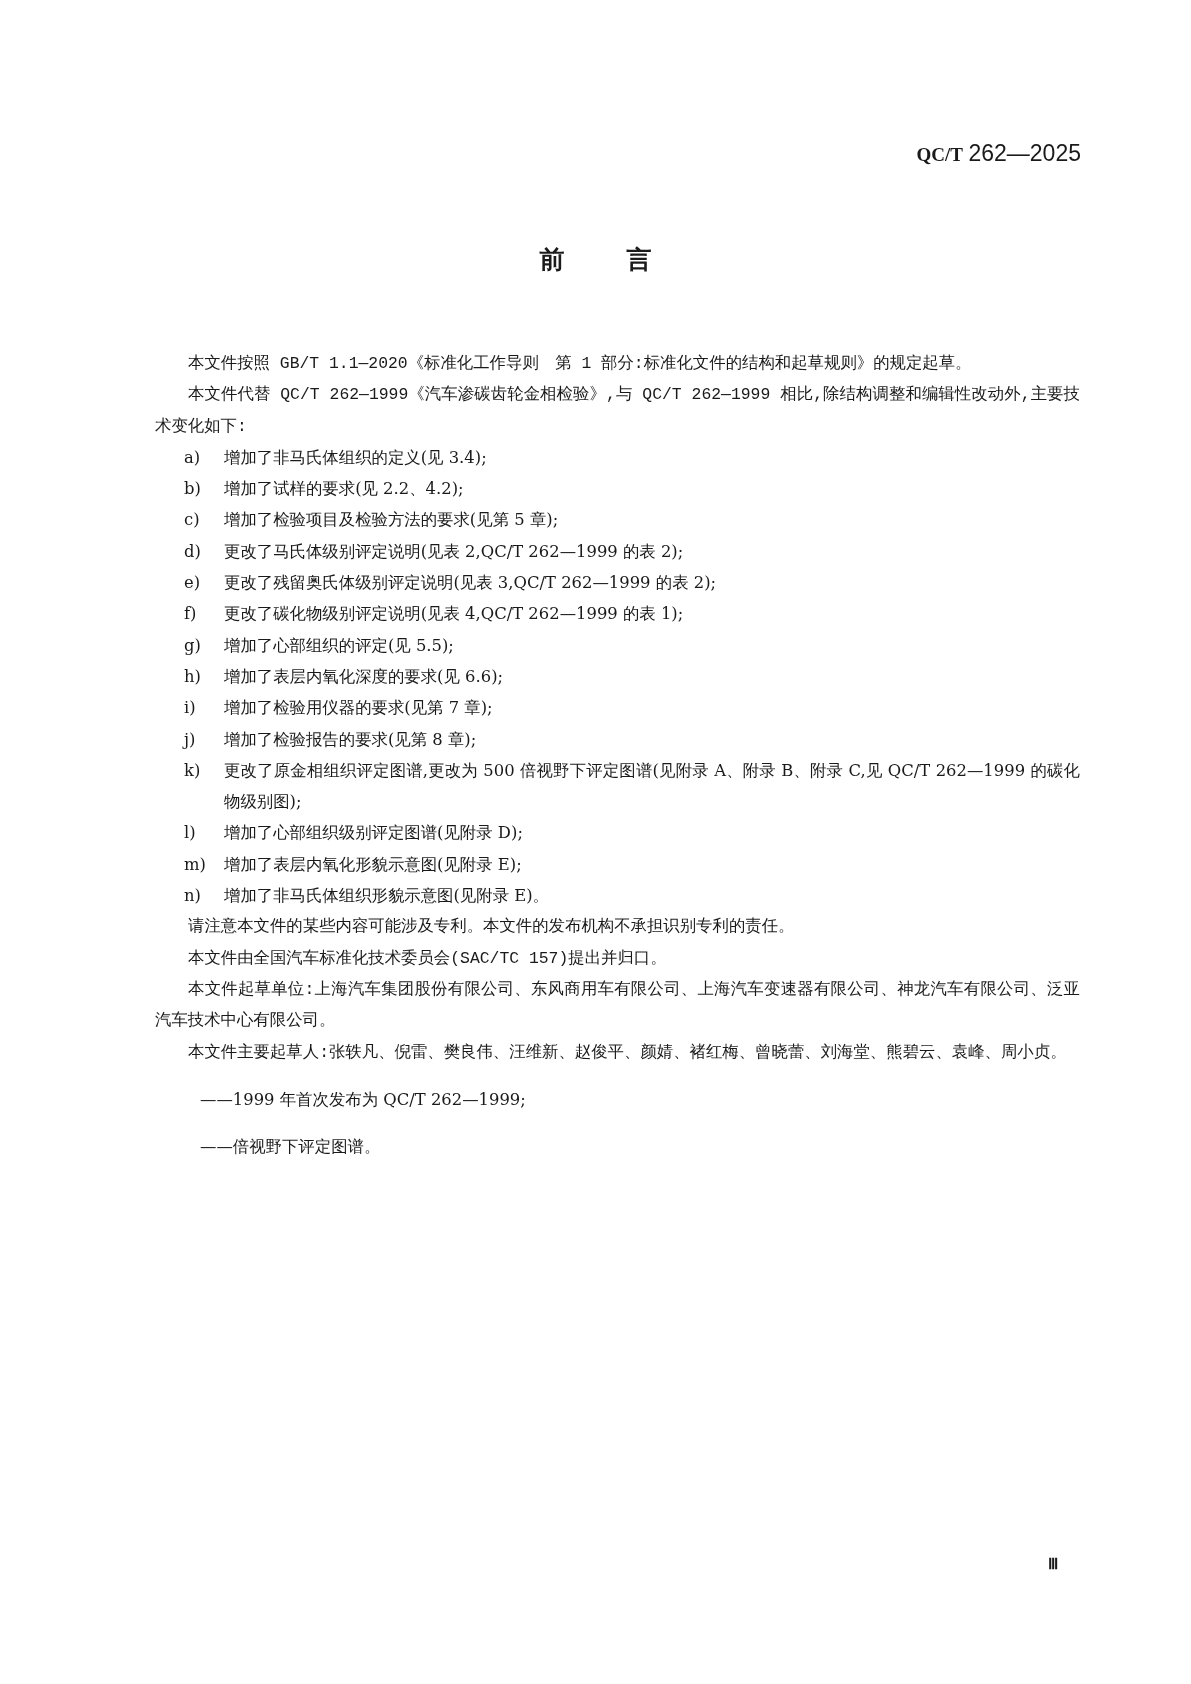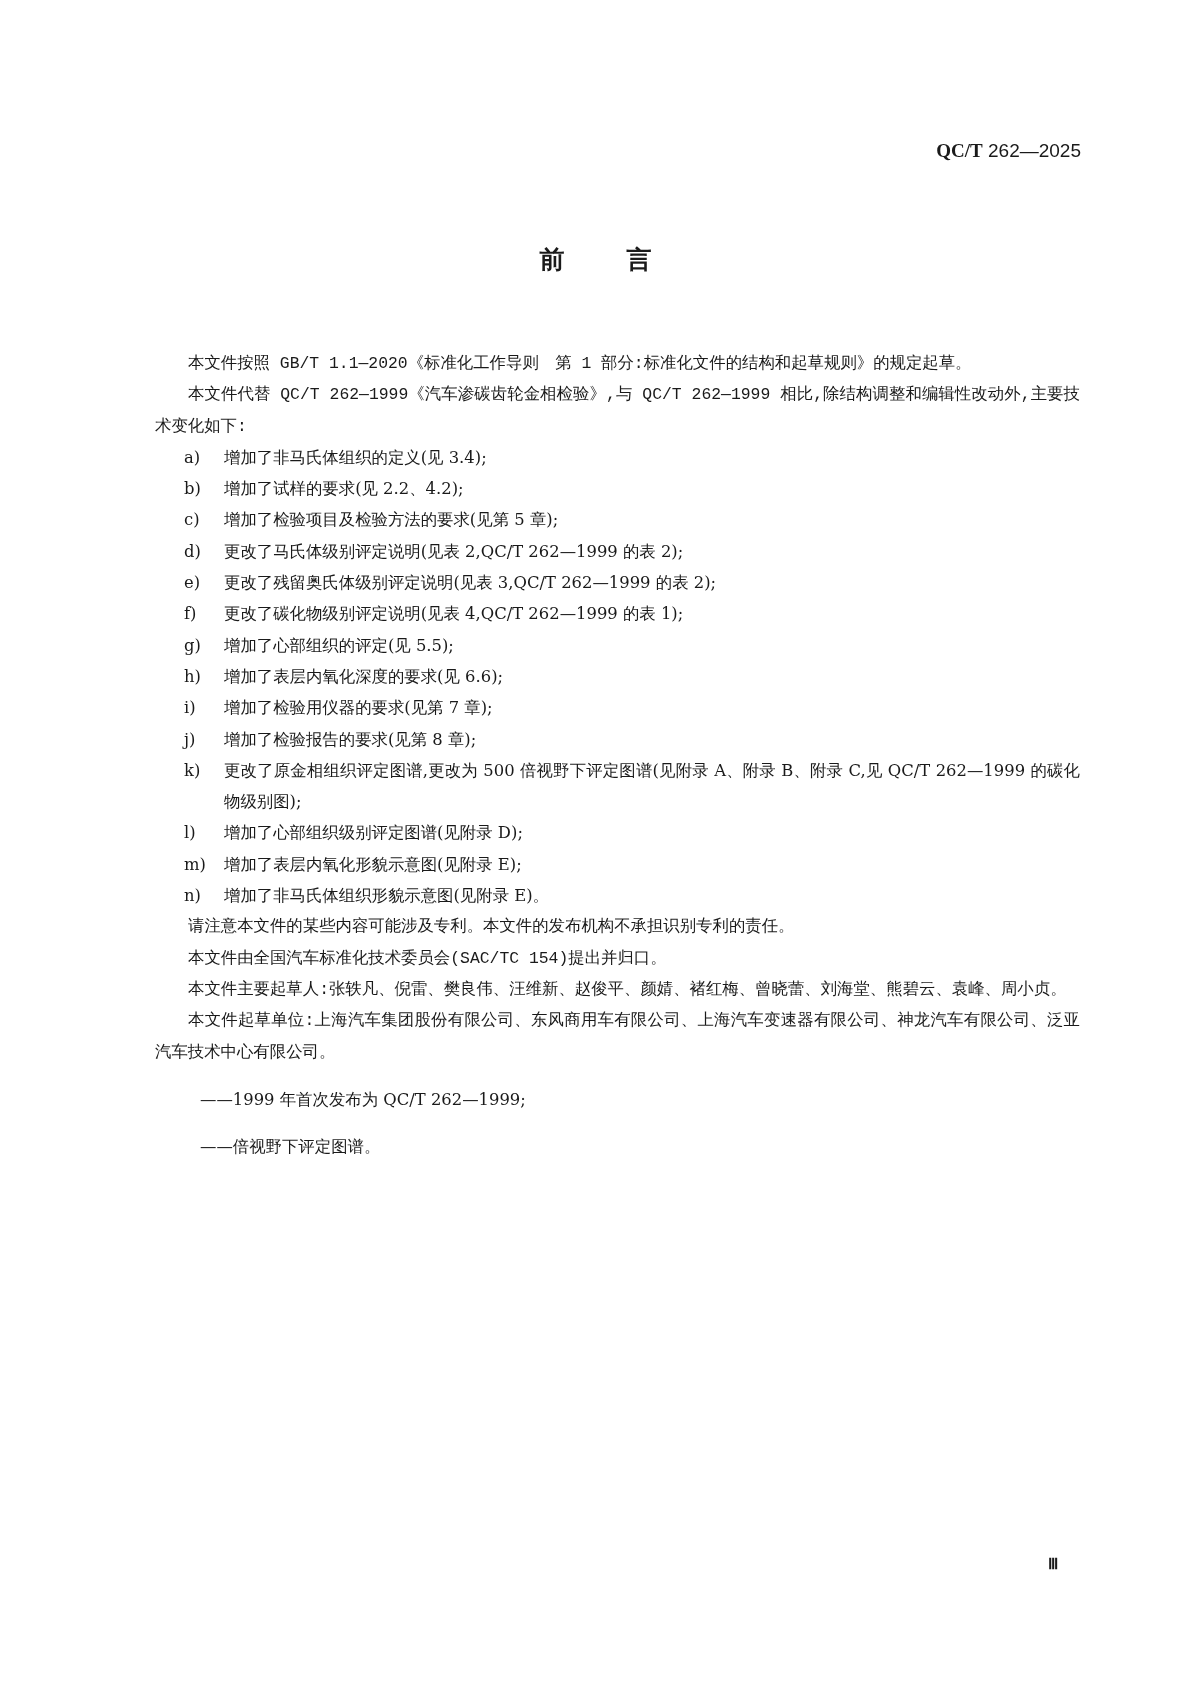--- a/index.html
+++ b/index.html
@@ -1,20 +1,20 @@
 <!DOCTYPE html>
 <html><head>
 <meta charset="utf-8">
 <style>
   html, body { margin: 0; padding: 0; background: #ffffff; }
   body { width: 1191px; height: 1684px; position: relative; overflow: hidden;
          font-family: "DejaVu Serif", "Liberation Serif", serif; color: #1a1a1a; }
   .doc-code { position: absolute; top: 140px; right: 110px; font-size: 17px; }
   .doc-code .code-bold { font-family: "Liberation Serif", serif; font-weight: bold; font-size: 19px; }
-  .doc-code .code-num { font-family: "Liberation Sans", sans-serif; font-size: 19px; }
+  .doc-code .code-num { font-family: "Liberation Sans", sans-serif; font-size: 23px; }
   .title { position: absolute; top: 243px; left: 0; width: 1191px; text-align: center;
            font-family: "DejaVu Sans", sans-serif; font-size: 25px; font-weight: bold; letter-spacing: 62px; padding-left: 62px; box-sizing: border-box; }
   .content { position: absolute; top: 348px; left: 155px; width: 925px; font-size: 16.4px; line-height: 31.3px; }
   .para { text-indent: 33px; margin: 0; text-align: justify; font-family: Liberation Mono, monospace; }
   .item { display: flex; margin: 0; padding-left: 29px; }
   .item .mark { width: 40px; flex: none; }
   .item .text { flex: 1; text-align: justify; }
   .history { margin: 16px; padding-left: 29px; }
   .page-num { position: absolute; top: 1555px; left: 1048px; font-size: 15px; font-family: "Liberation Serif", serif; font-weight: bold; }
 </style>
@@ -85,20 +85,20 @@
         <span class="mark">m)</span>
         <span class="text">增加了表层内氧化形貌示意图(见附录 E);</span>
       </div>
     <div class="item">
         <span class="mark">n)</span>
         <span class="text">增加了非马氏体组织形貌示意图(见附录 E)。</span>
       </div>
   </div>
 
   <p class="para">请注意本文件的某些内容可能涉及专利。本文件的发布机构不承担识别专利的责任。</p>
-  <p class="para">本文件由全国汽车标准化技术委员会(SAC/TC 154)提出并归口。</p>
+  <p class="para">本文件由全国汽车标准化技术委员会(SAC/TC 157)提出并归口。</p>
+  <p class="para">本文件起草单位:上海汽车集团股份有限公司、东风商用车有限公司、上海汽车变速器有限公司、神龙汽车有限公司、泛亚汽车技术中心有限公司。</p>
   <p class="para">本文件主要起草人:张轶凡、倪雷、樊良伟、汪维新、赵俊平、颜婧、褚红梅、曾晓蕾、刘海堂、熊碧云、袁峰、周小贞。</p>
-  <p class="para">本文件起草单位:上海汽车集团股份有限公司、东风商用车有限公司、上海汽车变速器有限公司、神龙汽车有限公司、泛亚汽车技术中心有限公司。</p>
   <p class="history">——1999 年首次发布为 QC/T 262—1999;</p>
   <p class="history">——倍视野下评定图谱。</p>
 </div>
 
 <div class="page-num">Ⅲ</div>
 
 </body></html>

